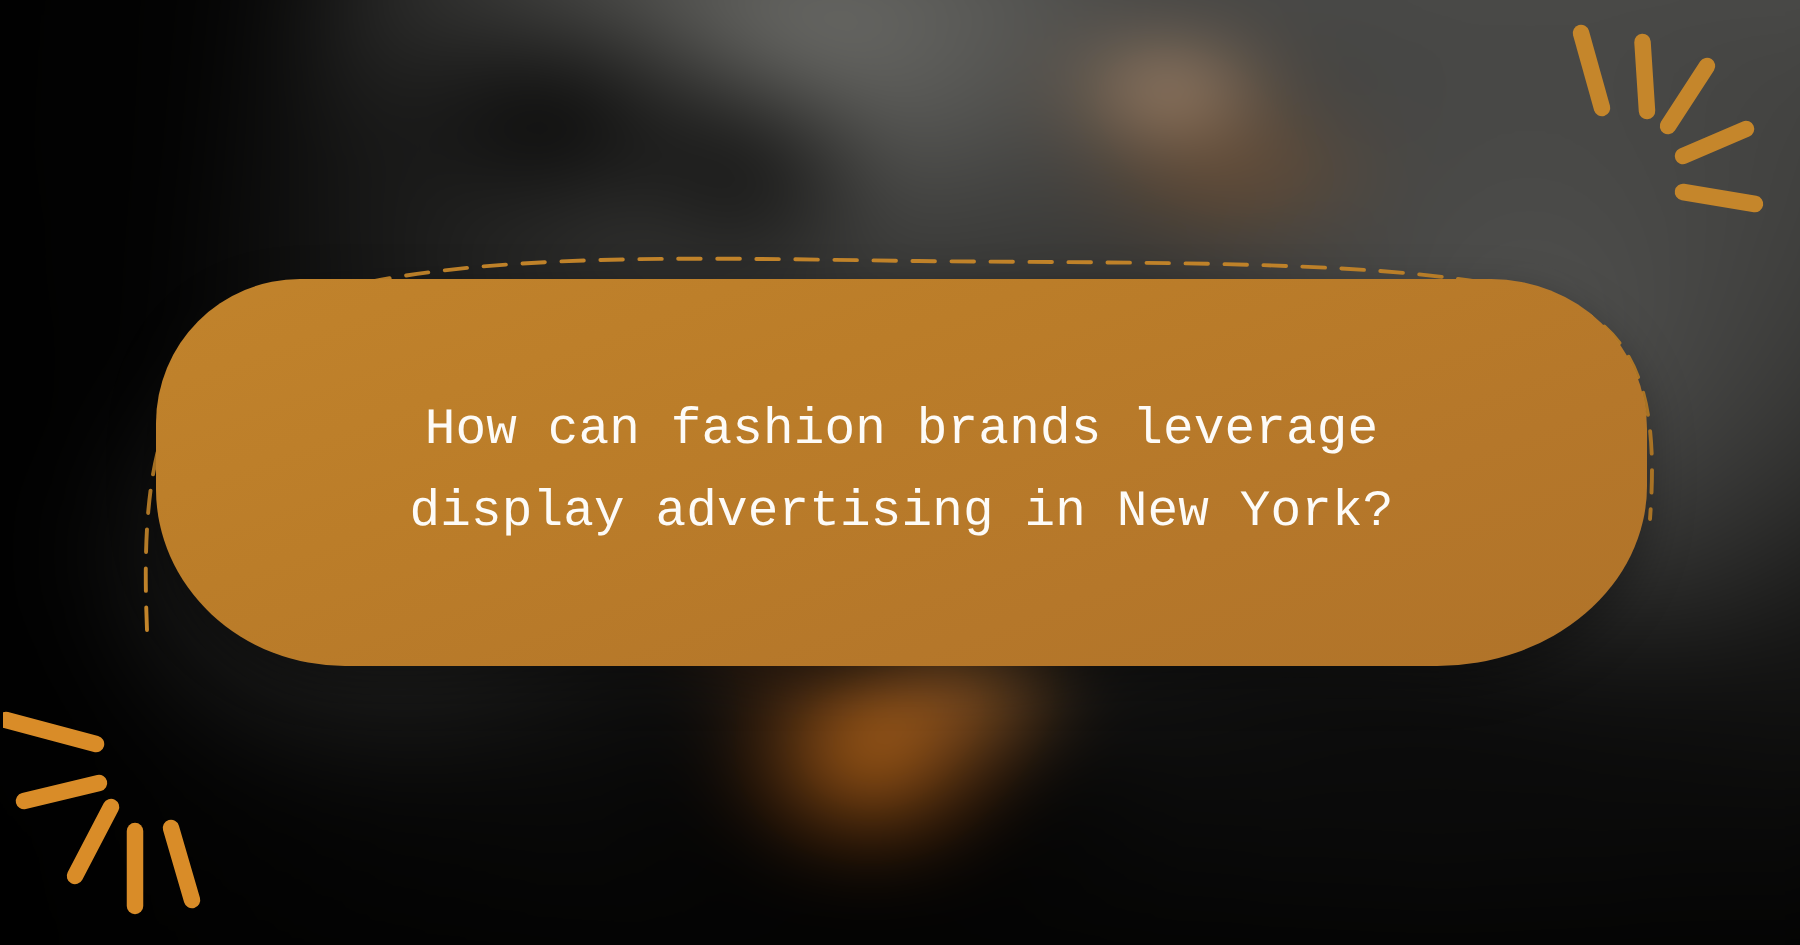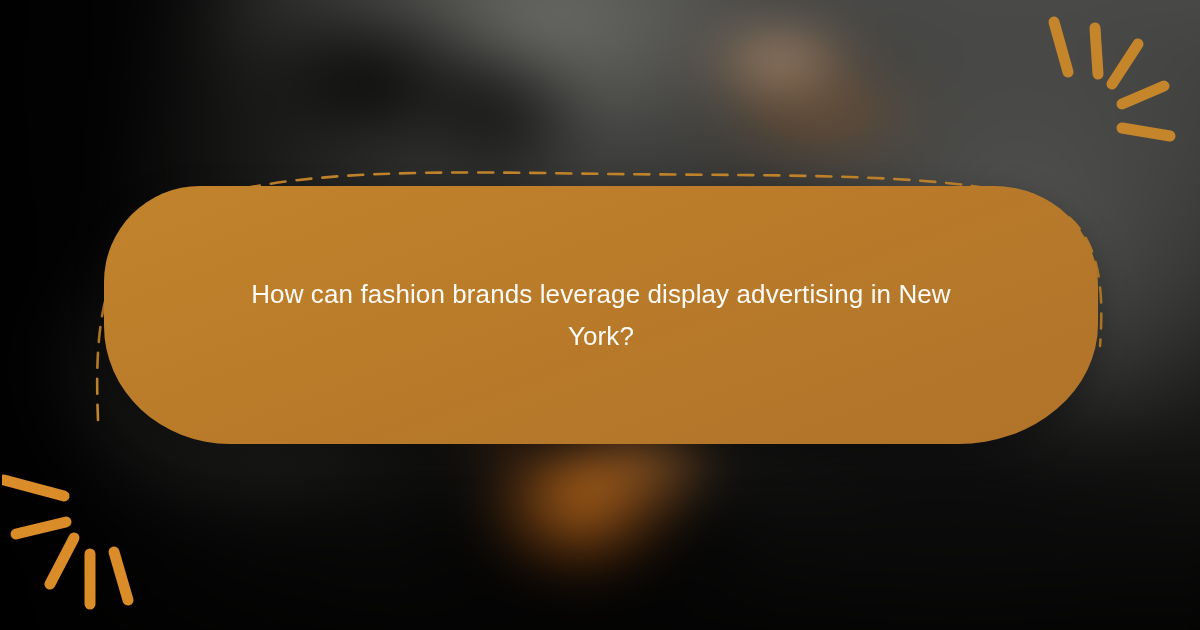--- a/index.html
+++ b/index.html
@@ -91,22 +91,22 @@
     background: linear-gradient(160deg, #c1832c 0%, #bb7d29 35%, #b5772a 70%, #b07329 100%);
     border-radius: 96px 104px 140px 126px / 96px 100px 120px 118px;
     display: flex;
     align-items: center;
     justify-content: center;
     box-shadow: 0 10px 30px rgba(0,0,0,0.35);
   }
 
   .card-title {
     color: #fdfbf7;
-    font-family: Liberation Sans, sans-serif;
-    font-size: 26px;
+    font-family: Liberation Mono, monospace;
+    font-size: 34px;
     font-weight: 400;
     line-height: 1.62;
     text-align: center;
     letter-spacing: 0.1px;
     max-width: 700px;
     margin: 0;
     padding: 0 30px;
   }
 </style>
 </head>

